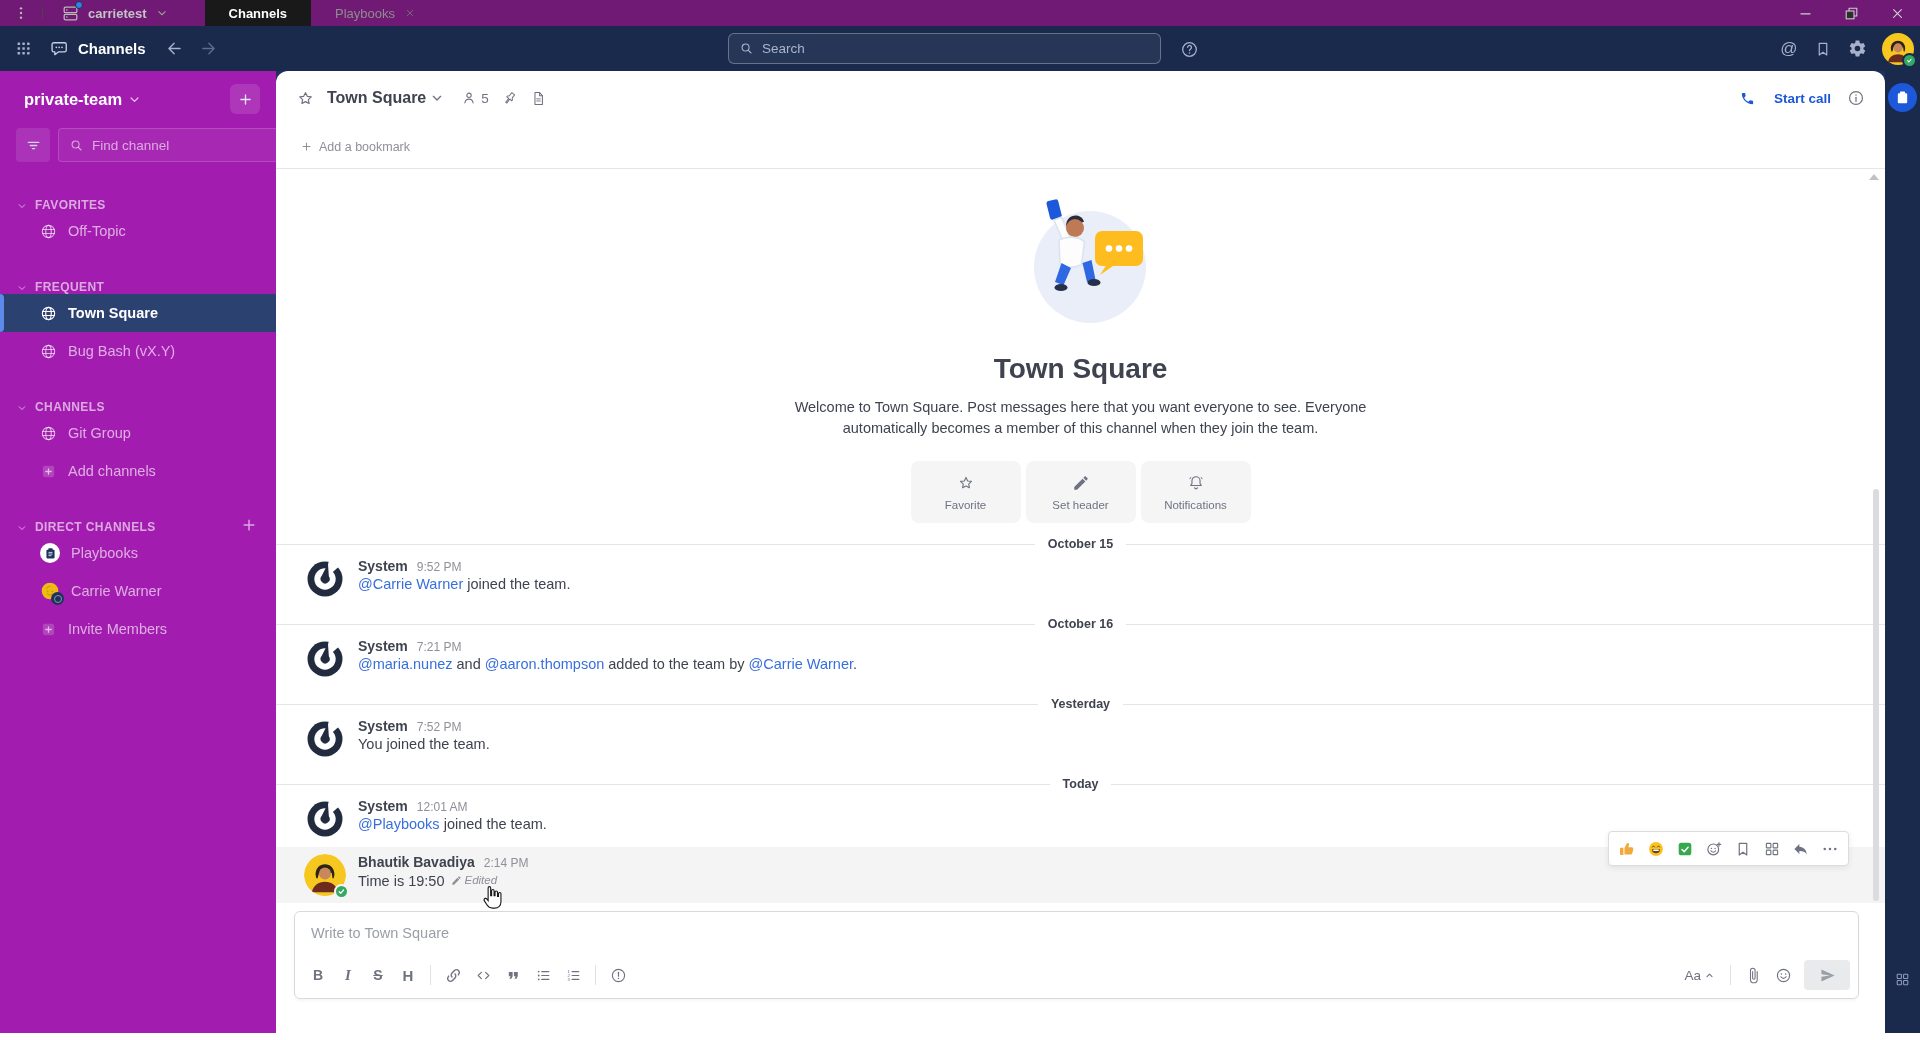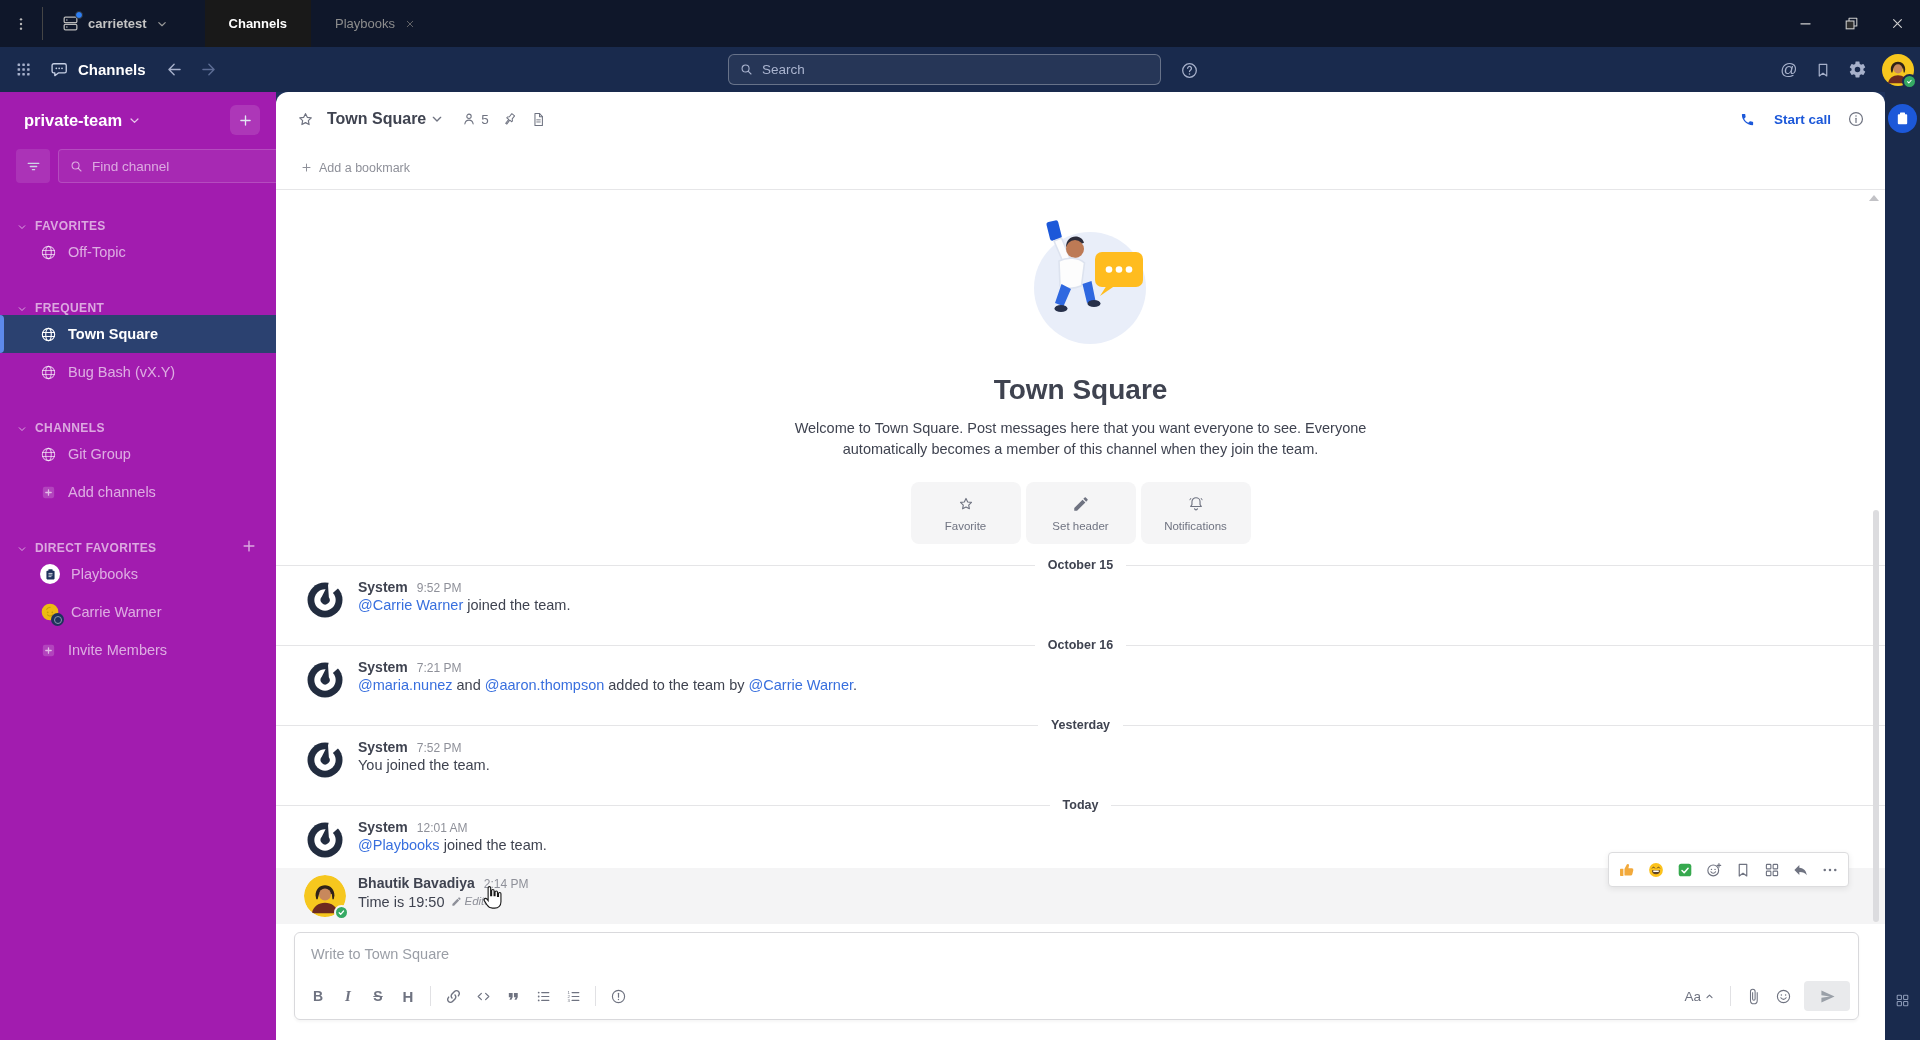--- a/index.html
+++ b/index.html
@@ -2,21 +2,21 @@
 <html><head>
 <meta charset="utf-8">
 <style>
   * { margin:0; padding:0; box-sizing:border-box; }
   html,body { width:1920px; height:1040px; overflow:hidden; }
   body { font-family:"Liberation Sans","DejaVu Sans",sans-serif; font-size:14px; position:relative; background:#fff; }
   .ic { display:inline-flex; align-items:center; justify-content:center; line-height:0; }
   .ic svg { width:100%; height:100%; display:block; }
 
   
-  .titlebar { height:47px; background:#0f172a; display:flex; align-items:stretch; color:#9a9a9a; }
+  .titlebar { height:26px; background:#701a75; display:flex; align-items:stretch; color:#9a9a9a; }
   .tb-menu { width:42px; display:flex; align-items:center; justify-content:center; color:#b9b9b9; }
   .tb-menu .ic { width:16px; height:16px; }
   .tb-sep { width:1px; background:#454545; margin:7px 0; }
   .tb-server { display:flex; align-items:center; gap:8px; padding:0 20px 0 18px; }
   .tb-server-ic { position:relative; width:19px; height:19px; color:#b9b9b9; }
   .tb-server-dot { position:absolute; top:-3px; right:-3px; width:8px; height:8px; border-radius:50%; background:#2d7ff5; border:1.5px solid #2e2e2e; }
   .tb-server-name { font-size:13px; font-weight:700; color:#c4c4c4; }
   .tb-server .chev { width:14px; height:14px; color:#9a9a9a; }
   .tb-tabs { display:flex; align-items:stretch; margin-left:16px; }
   .tb-tab { display:flex; align-items:center; gap:9px; padding:0 24px; font-size:13px; color:#8d8d8d; }
@@ -444,21 +444,21 @@
             <span>Add channels</span>
           </div>
         </div>
         <div class="sb-section">
           <div class="sb-head">
             <span class="ic chev" style="width: 12px; height: 12px;">
               <svg viewBox="0 0 24 24" xmlns="http://www.w3.org/2000/svg">
                 <path d="M6.5 9.5l5.5 5.5 5.5-5.5" fill="none" stroke="currentColor" stroke-linecap="round" stroke-linejoin="round" stroke-width="2"></path>
               </svg>
             </span>
-            <span>DIRECT FAVORITES</span>
+            <span>DIRECT CHANNELS</span>
             <span class="ic add" style="width: 18px; height: 18px;">
               <svg viewBox="0 0 24 24" xmlns="http://www.w3.org/2000/svg">
                 <path d="M12 5.5v13M5.5 12h13" fill="none" stroke="currentColor" stroke-linecap="round" stroke-linejoin="round" stroke-width="1.9"></path>
               </svg>
             </span>
           </div>
           <div class="chan-item">
             <span class="pb-circle">
               <svg viewBox="0 0 24 24" xmlns="http://www.w3.org/2000/svg">
                 <path fill="currentColor" d="M9 2.5h6a1 1 0 011 1V5h2A1.5 1.5 0 0119.5 6.5v13A1.5 1.5 0 0118 21H6a1.5 1.5 0 01-1.5-1.5v-13A1.5 1.5 0 016 5h2V3.5a1 1 0 011-1z"></path>

